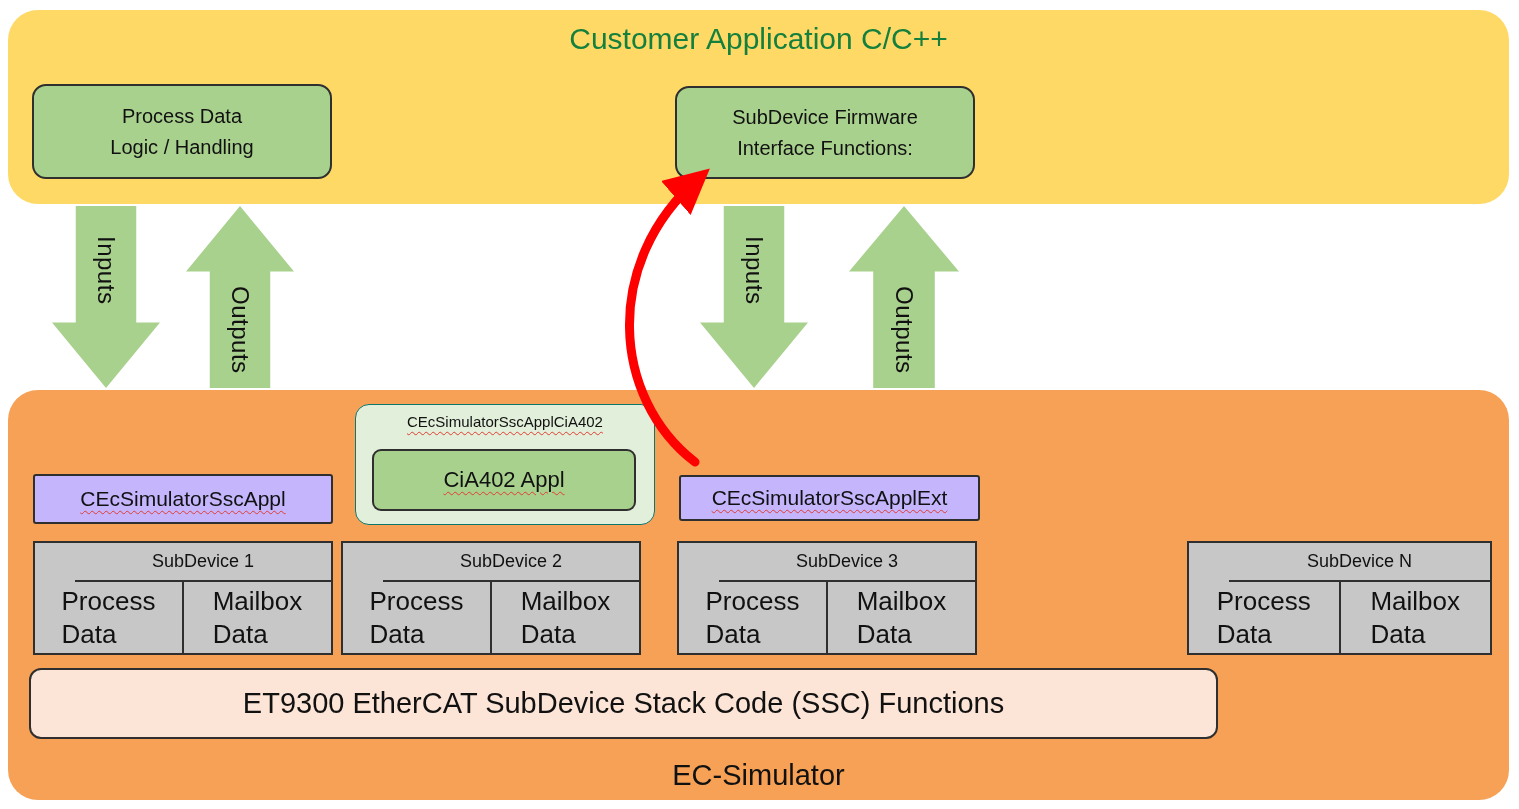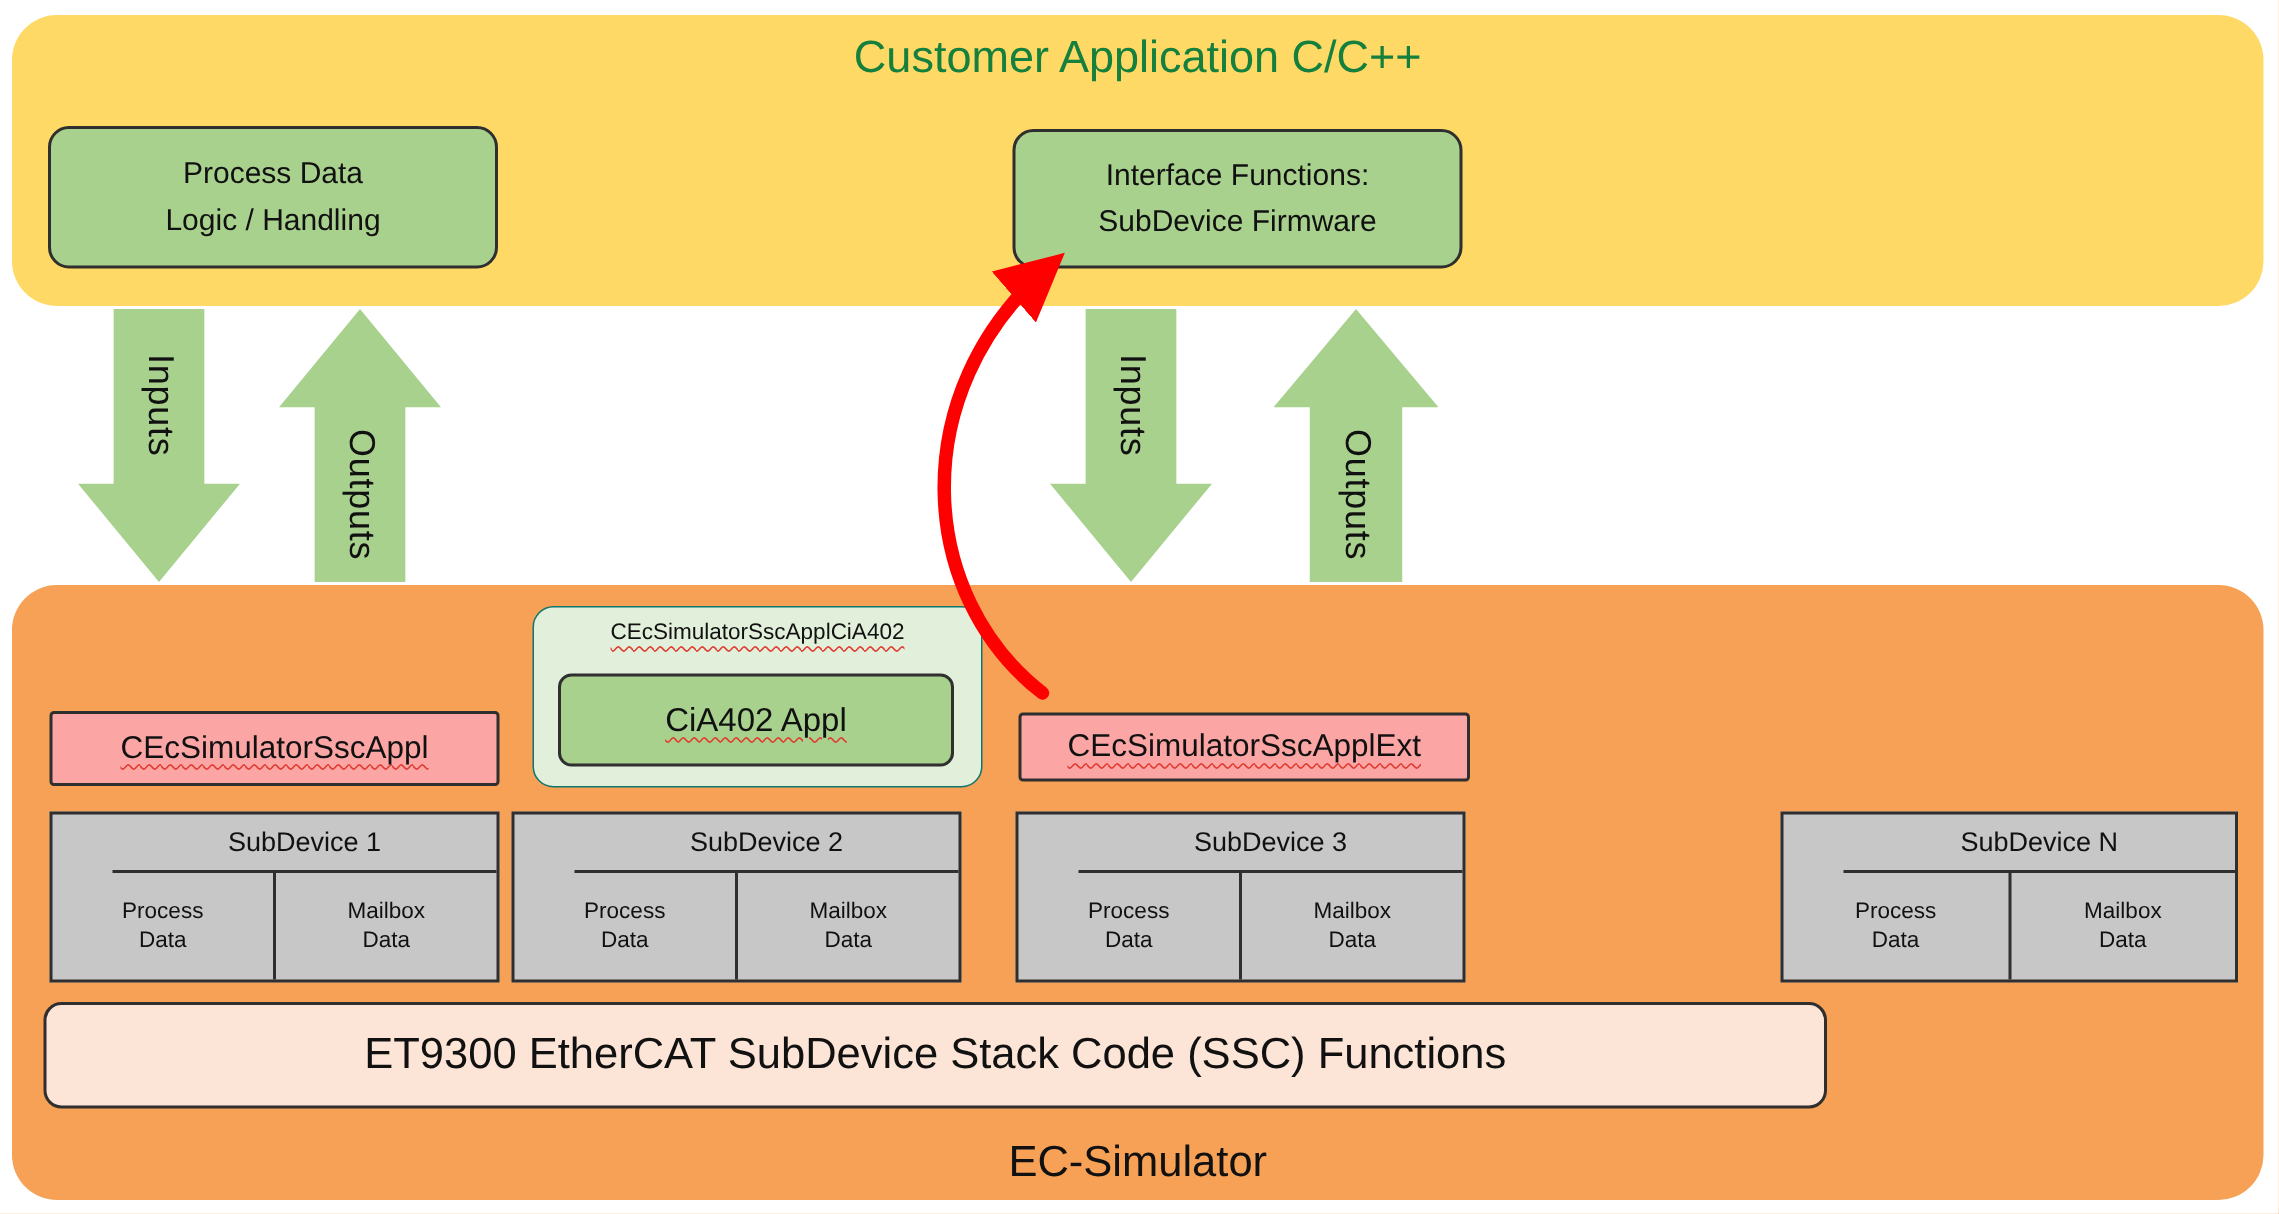--- a/index.html
+++ b/index.html
@@ -46,21 +46,21 @@
   .a2{left:186px;top:206px;width:108px;height:182px;}
   .a3{left:700px;top:206px;width:108px;height:182px;}
   .a4{left:849px;top:206px;width:110px;height:182px;}
 
   
   .orange-layer{
     left:8px;top:390px;width:1501px;height:410px;
     background:#F6A156;border-radius:30px;
   }
   .lightgreen-box{
-    background:#fca5a5;border:2px solid #2f2f2f;border-radius:3px;
+    background:#c4b5fd;border:2px solid #2f2f2f;border-radius:3px;
     display:flex;justify-content:center;align-items:center;
     font-size:21px;text-align:center;
   }
   .appl-box{left:25px;top:84px;width:300px;height:50px;}
   .applext-box{left:671px;top:85px;width:301px;height:46px;}
   .cia402-container{
     left:347px;top:14px;width:300px;height:121px;
     background:#E2EFDA;border:1px solid #0f766e;border-radius:14px;
   }
   .cia402-container-label{
@@ -85,21 +85,21 @@
   }
   .sd-header{
     height:37px;border-bottom:2px solid #2f2f2f;
     display:flex;justify-content:center;align-items:center;
     font-size:18px;
     margin-left:40px;
   }
   .sd-body{flex:1;display:flex;}
   .sd-cell{
     flex:1;display:flex;justify-content:center;align-items:center;
-    font-size:15px;line-height:1.25;text-align:center;white-space:pre-line;
+    font-size:26px;line-height:1.25;text-align:left;white-space:pre-line;
   }
   .sd-cell + .sd-cell{border-left:2px solid #2f2f2f;}
   .t1{left:25px;}
   .t2{left:333px;}
   .t3{left:669px;}
   .tn{left:1179px;width:305px;}
 
   
   .ssc-bar{
     left:21px;top:278px;width:1189px;height:71px;
@@ -124,22 +124,22 @@
 
   <div class="abs yellow-layer">
     <div class="abs layer-title">Customer Application C/C++</div>
 
     <div class="abs green-box process-box">
       <span>Process Data</span>
       <span>Logic / Handling</span>
     </div>
 
     <div class="abs green-box interface-box">
+      <span>SubDevice Firmware</span>
       <span>Interface Functions:</span>
-      <span>SubDevice Firmware</span>
     </div>
   </div>
 
   <div class="abs blk-arrow arrow-down a1">
     <span class="vtext">Inputs</span>
   </div>
   <div class="abs blk-arrow arrow-up a2">
     <span class="vtext">Outputs</span>
   </div>
   <div class="abs blk-arrow arrow-down a3">

